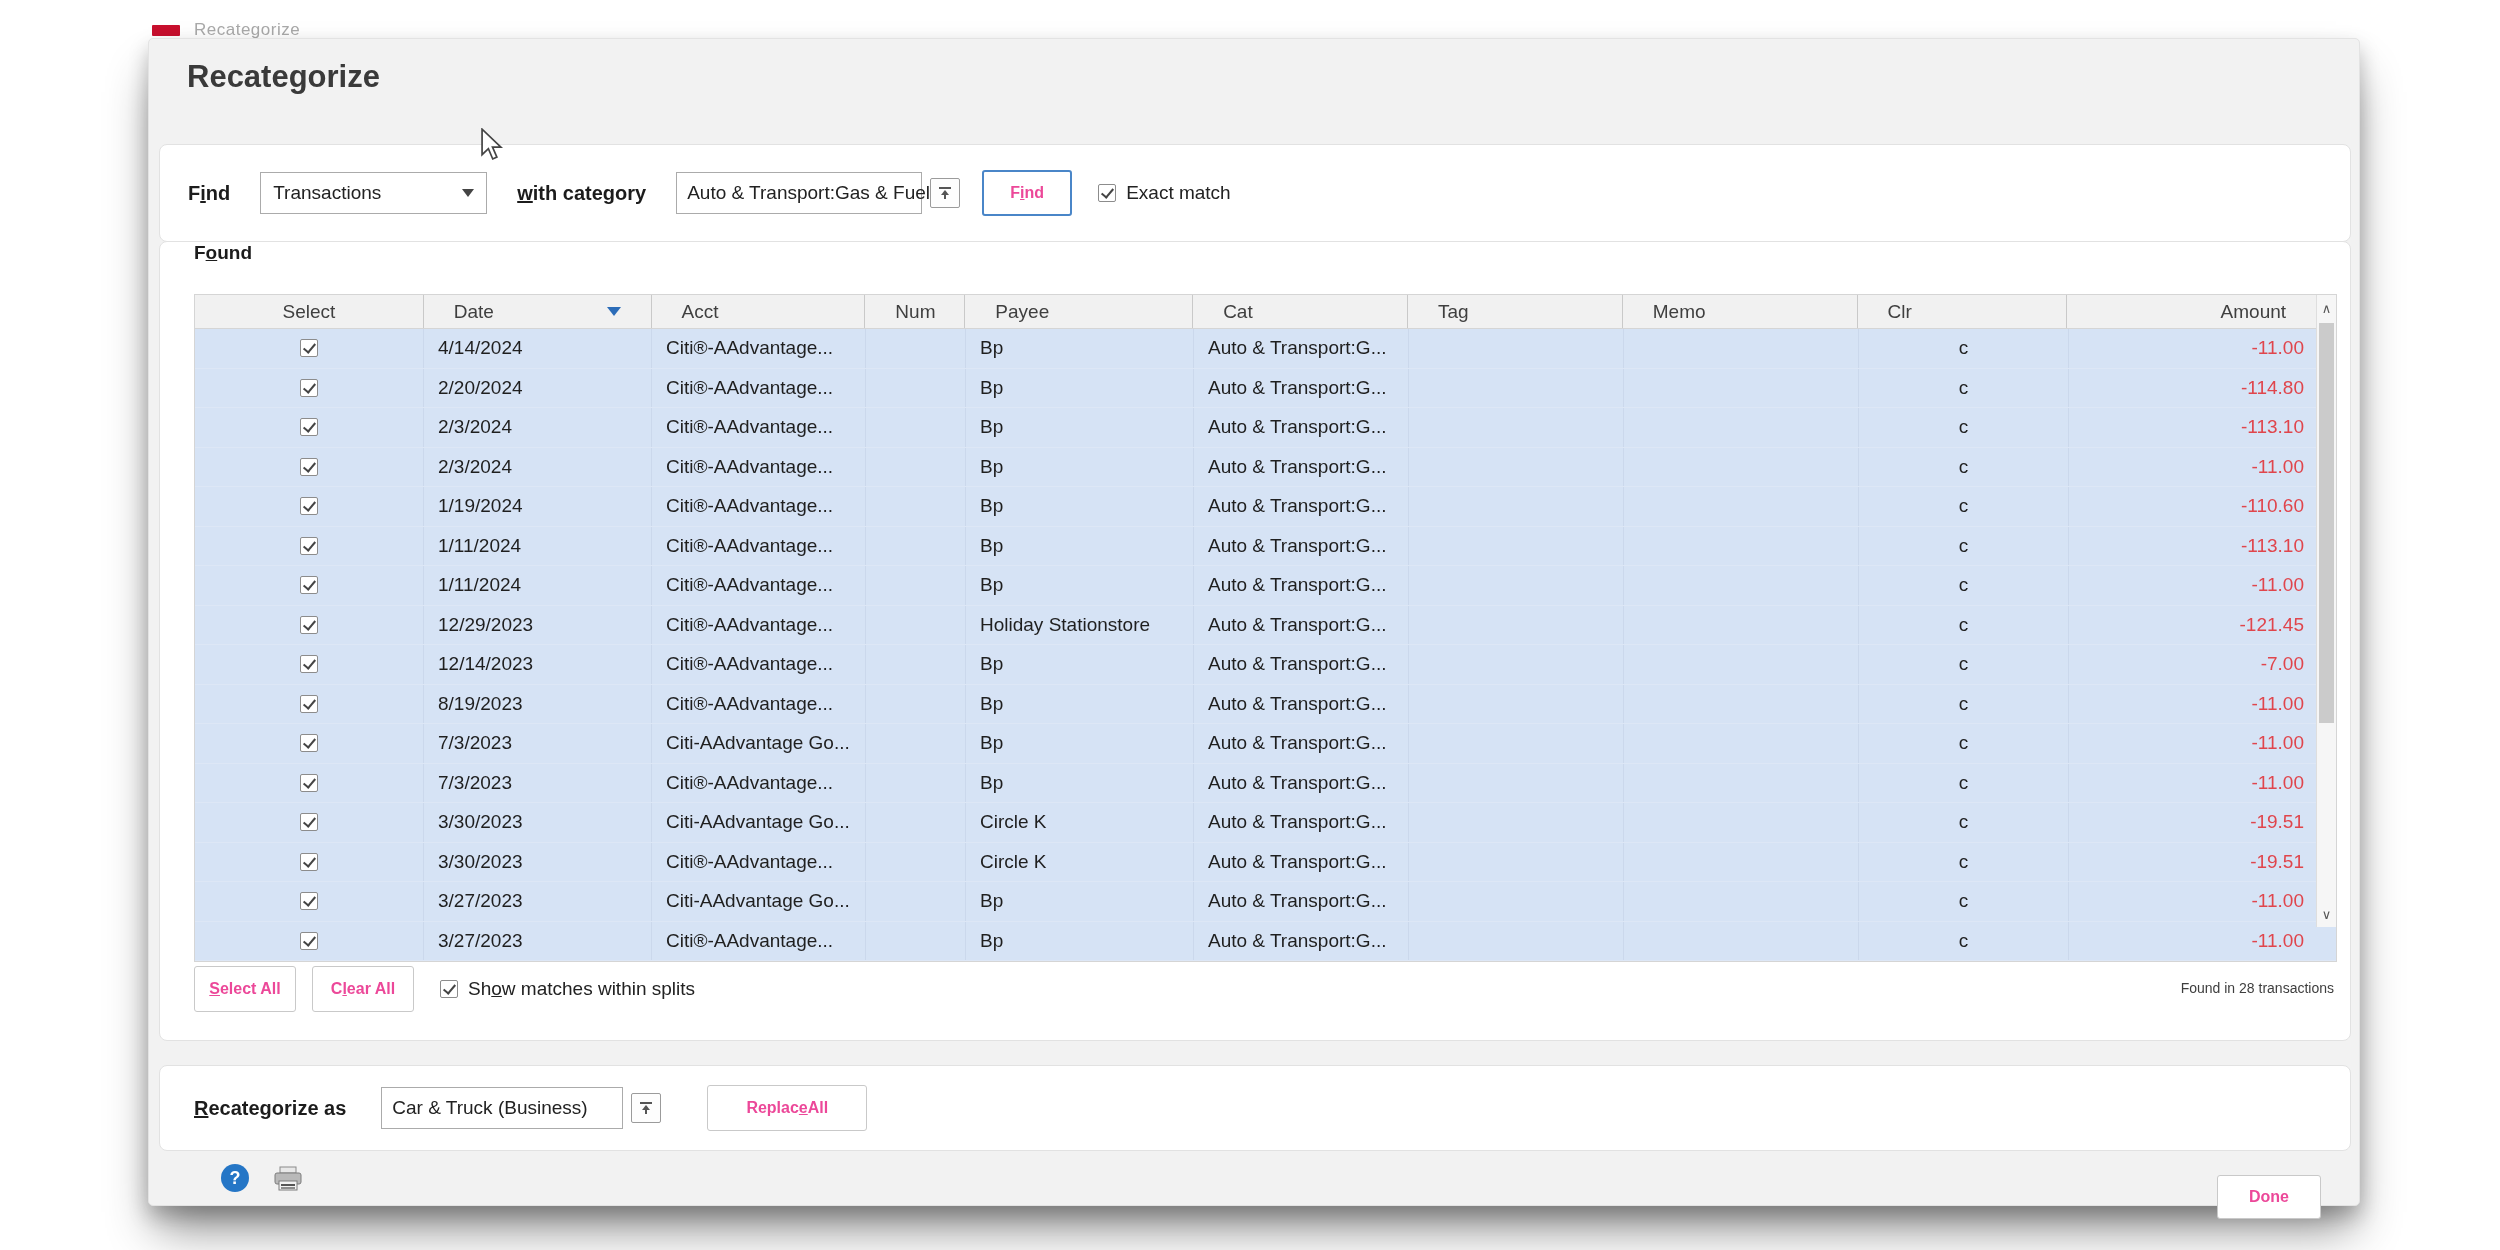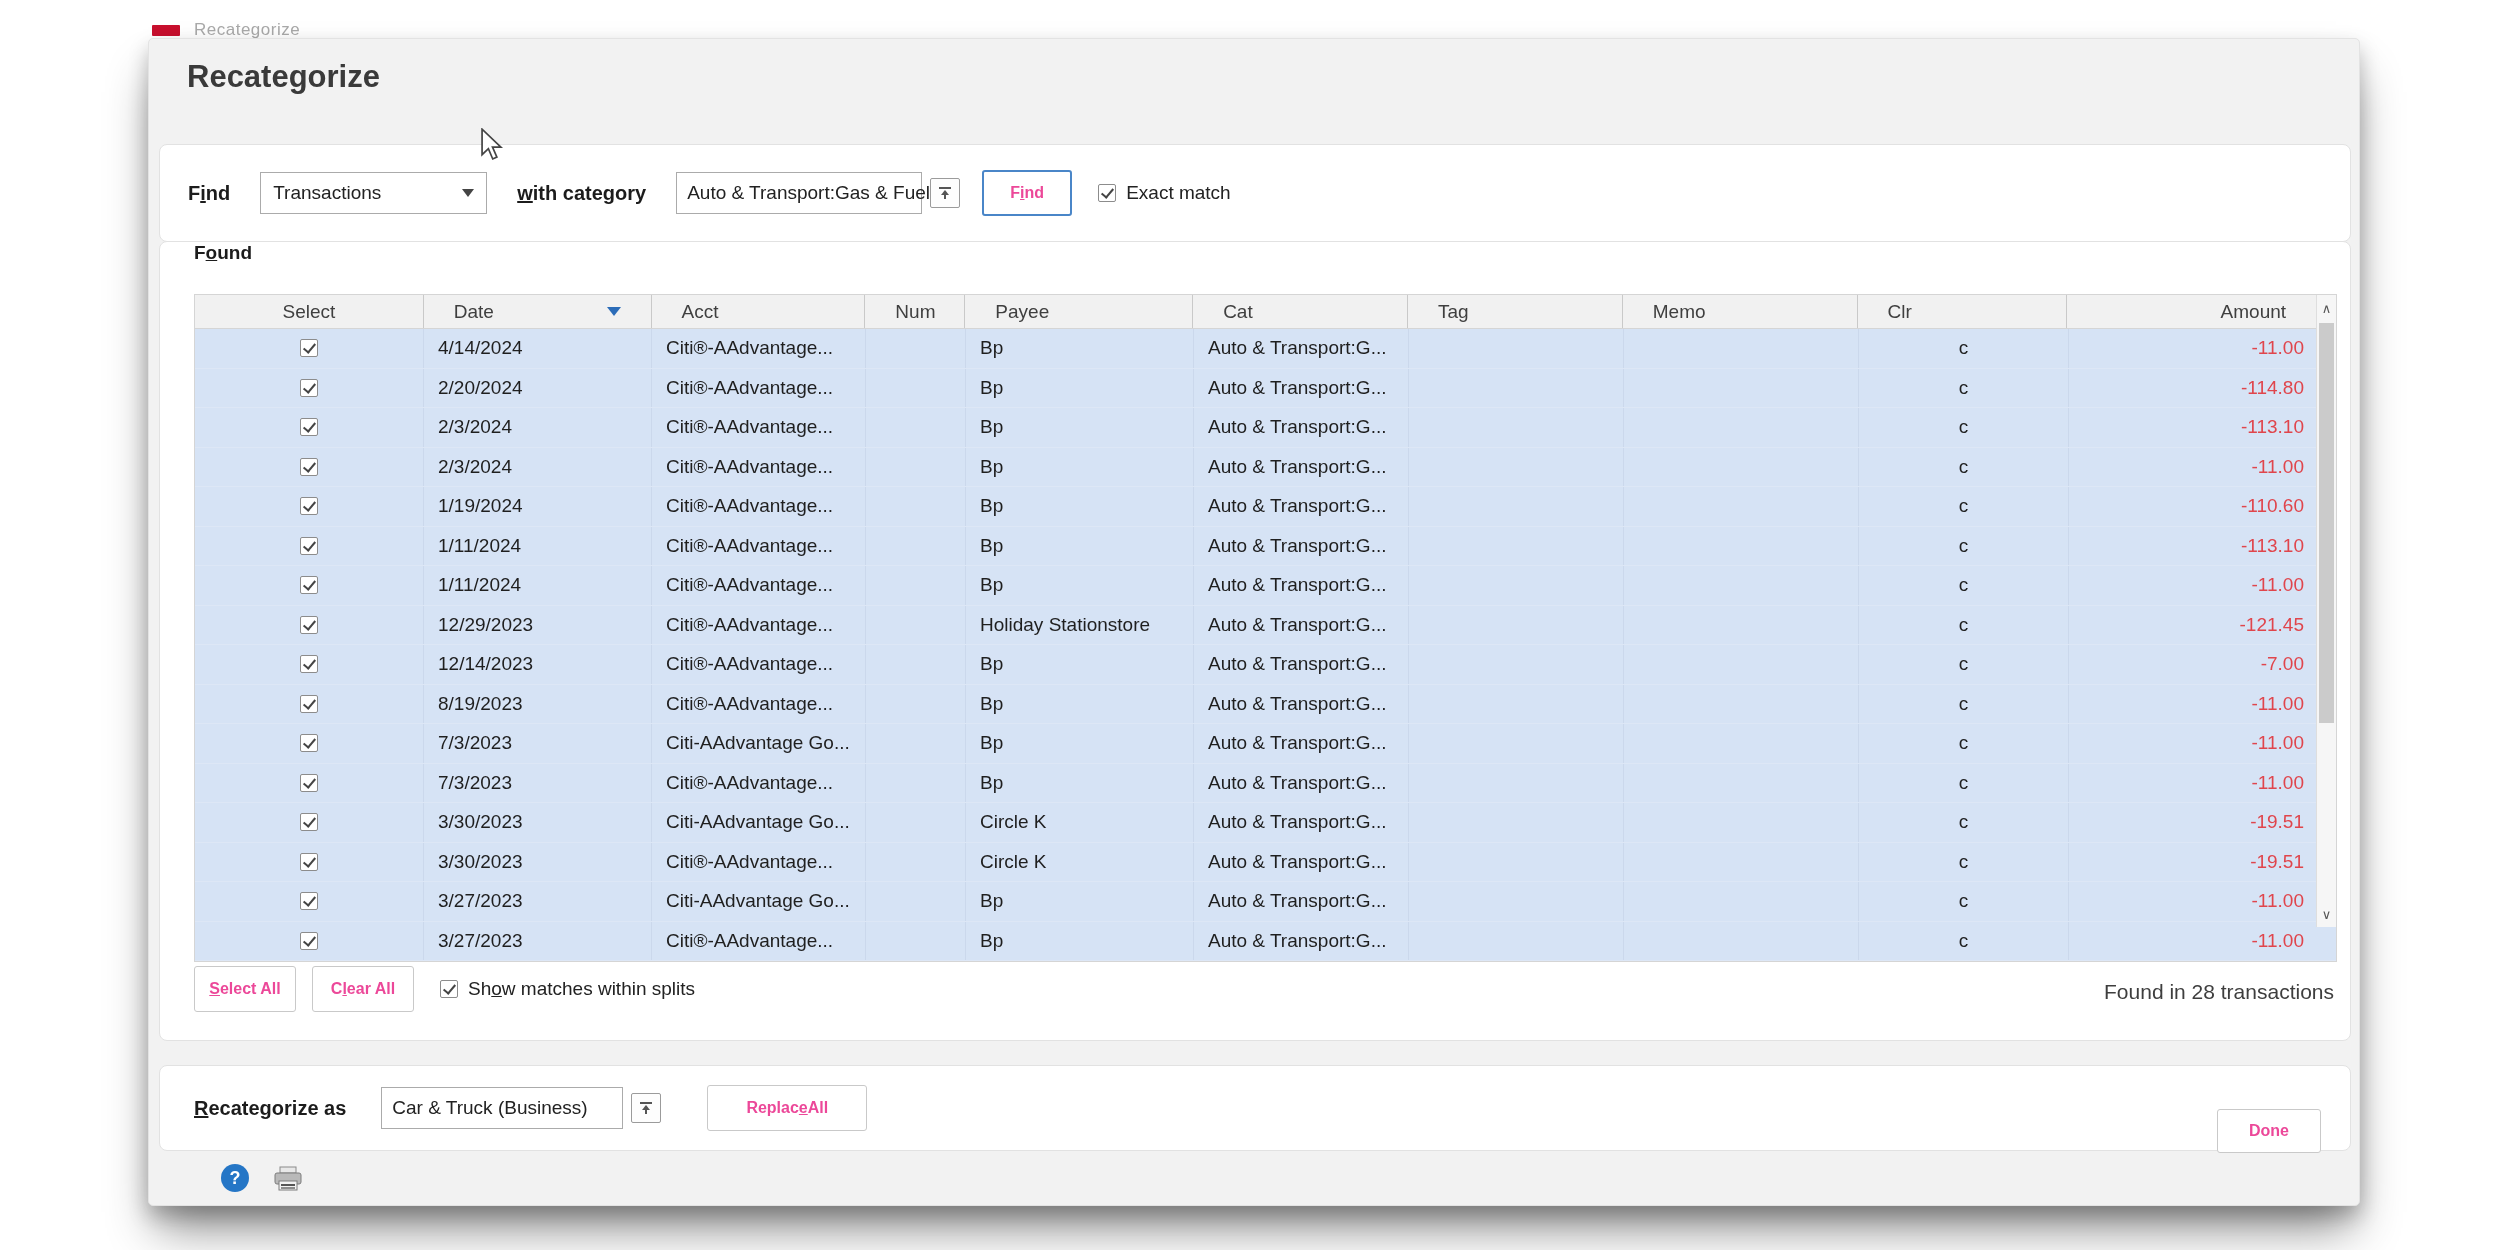--- a/index.html
+++ b/index.html
@@ -75,33 +75,33 @@
   .vscroll { position:absolute; right:0; top:0; width:20px; height:632px; background:#f6f6f6;
              border-left:1px solid #dedede; }
   .vs-btn { position:absolute; left:0; width:19px; height:26px; display:flex; align-items:center;
             justify-content:center; font-size:13px; color:#555; background:#f6f6f6; }
   .vs-up{top:0;} .vs-down{bottom:0;}
   .vs-thumb { position:absolute; left:2px; top:28px; width:15px; height:400px; background:#cbcbcb; }
 
   .found-controls { position:absolute; left:34px; top:724px; display:flex; align-items:center; }
   .btn-selectall { width:102px; height:46px; }
   .btn-clearall  { width:102px; height:46px; margin-left:16px; }
-  .found-count { position:absolute; right:16px; top:738px; font-size:21px; color:#3e3e3e; }
+  .found-count { position:absolute; right:16px; top:738px; font-size:14px; color:#3e3e3e; }
 
   
   .recat-row { position:absolute; inset:0; display:flex; align-items:center; padding-left:34px; }
   .tb-recat { width:242px; margin-left:35px; }
   .btn-replace { width:160px; height:46px; margin-left:46px; }
 
   
   .help-icon { position:absolute; left:72px; top:1125px; width:28px; height:28px; border-radius:50%;
                background:#2576c6; color:#fff; font-size:18px; font-weight:bold;
                display:flex; align-items:center; justify-content:center; }
   .print-icon { position:absolute; left:124px; top:1127px; }
-  .btn-done { position:absolute; right:38px; top:1070px; width:104px; height:44px; }
+  .btn-done { position:absolute; right:38px; top:1136px; width:104px; height:44px; }
 
   
   .cursor { position:absolute; left:480px; top:128px; z-index:50; }
 </style>
 </head>
 <body>
 
 <div class="tab-remnant">
   <div class="tab-logo"></div>
   <div class="tab-label">Recategorize</div>

